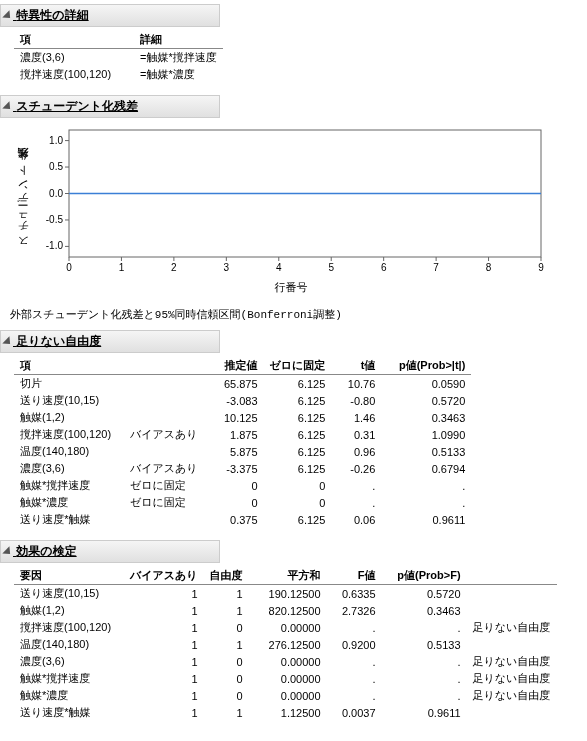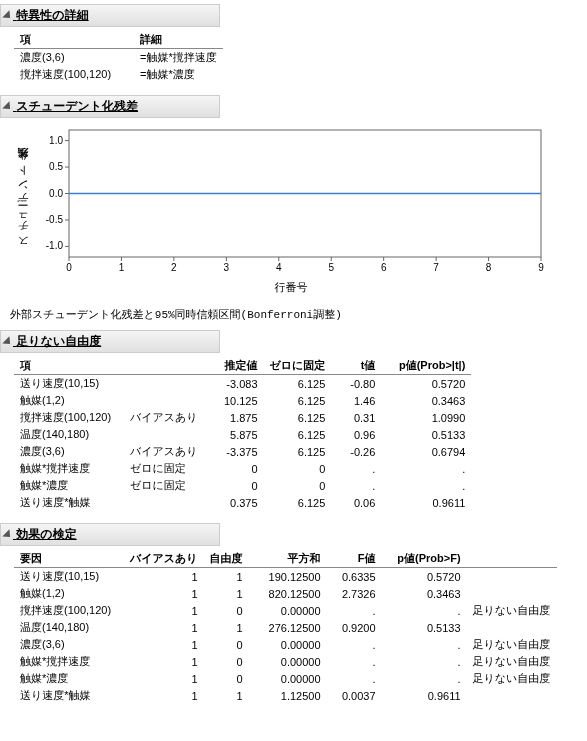--- a/index.html
+++ b/index.html
@@ -148,20 +148,28 @@
       <th style="width:110px">項</th>
       <th style="width:70px"></th>
       <th class="r" style="width:60px">推定値</th>
       <th class="r" style="width:60px">ゼロに固定</th>
       <th class="r" style="width:50px">t値</th>
       <th class="r" style="width:90px">p値(Prob&gt;|t|)</th>
     </tr>
       </thead>
     <tbody id="s3-rows">
         <tr>
+          <td>切片</td>
+          <td></td>
+          <td class="r">65.875</td>
+          <td class="r">6.125</td>
+          <td class="r">10.76</td>
+          <td class="r">0.0590</td>
+        </tr>
+        <tr>
           <td>送り速度(10,15)</td>
           <td></td>
           <td class="r">-3.083</td>
           <td class="r">6.125</td>
           <td class="r">-0.80</td>
           <td class="r">0.5720</td>
         </tr>
         <tr>
           <td>触媒(1,2)</td>
           <td></td>

